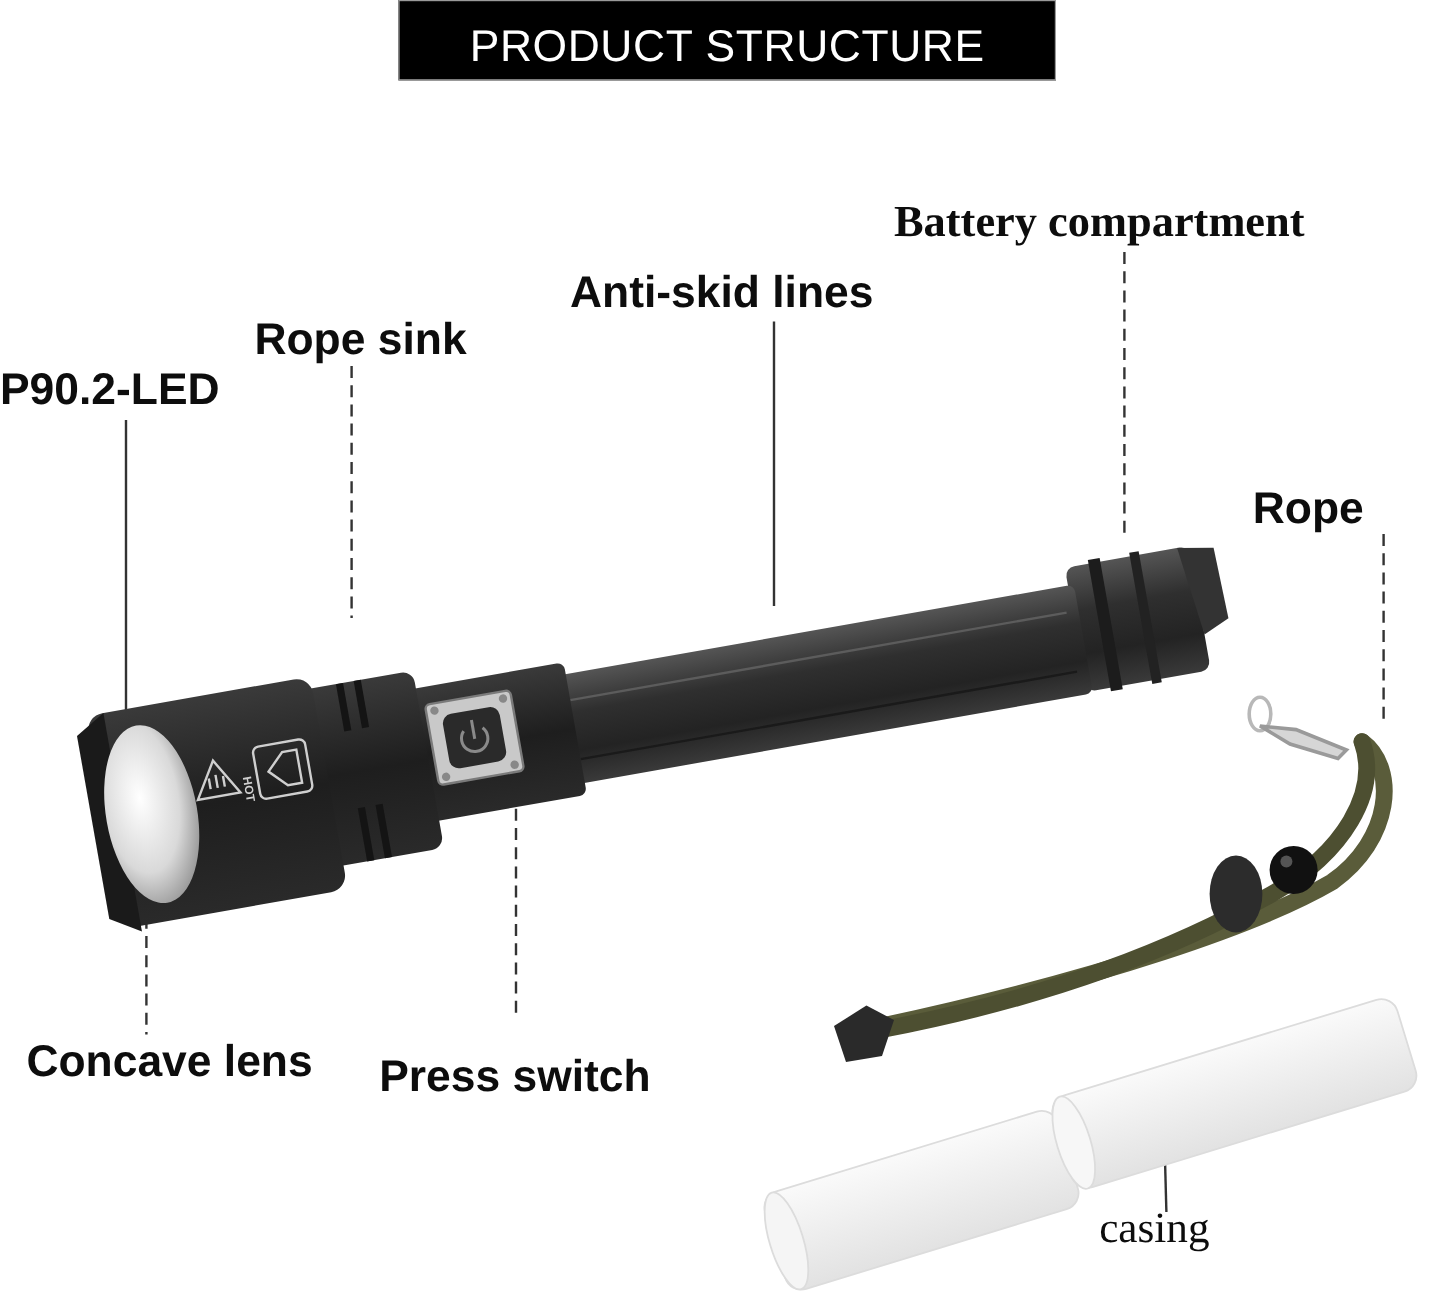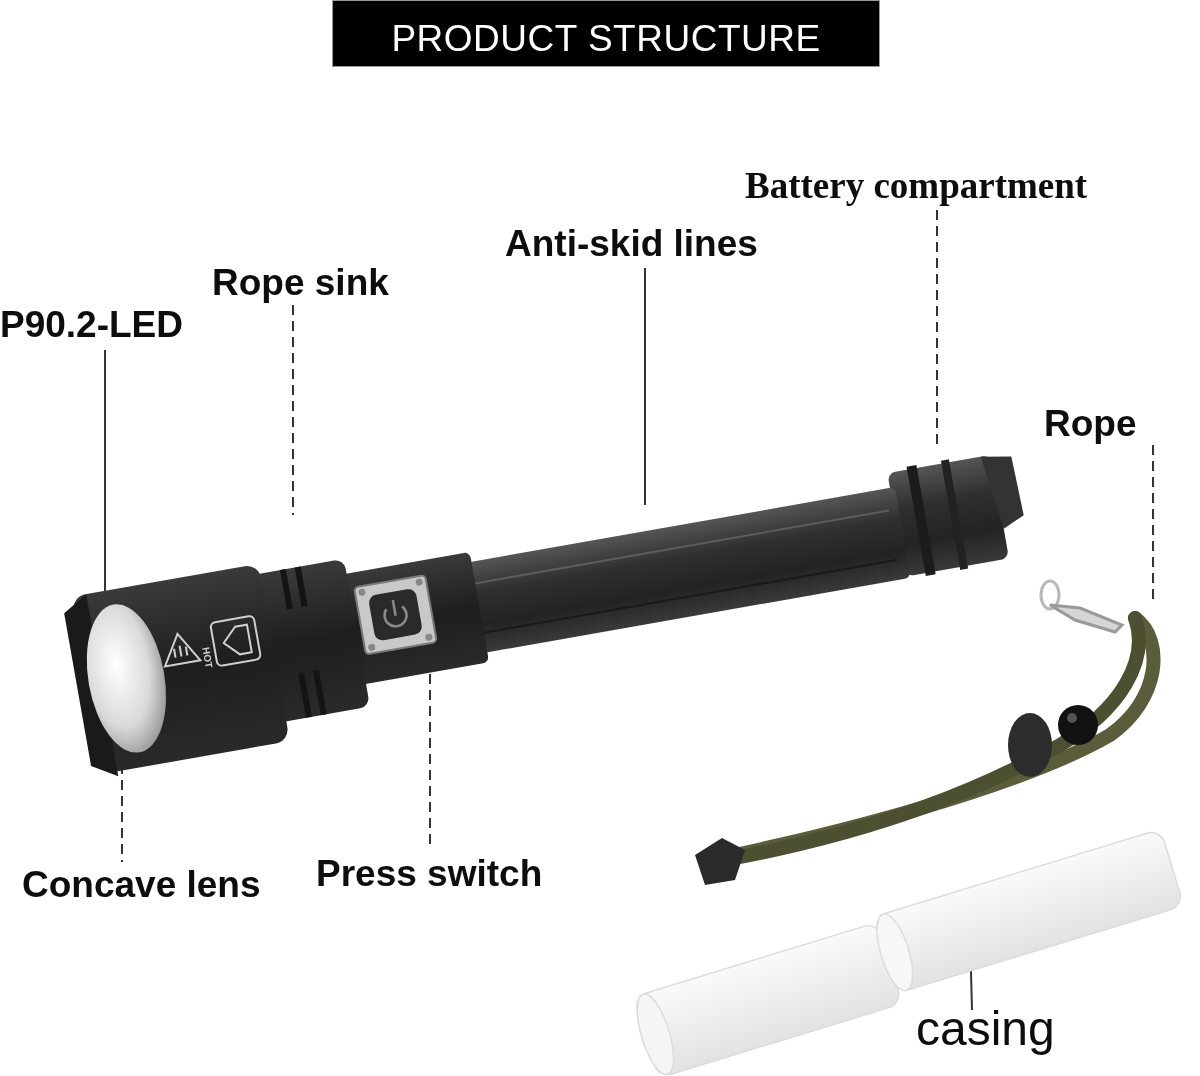--- a/index.html
+++ b/index.html
@@ -4,21 +4,21 @@
 <style>
   html, body { margin: 0; padding: 0; background: #ffffff; }
   body { width: 1200px; height: 1076px; position: relative; overflow: hidden;
          font-family: "Liberation Sans", sans-serif; }
   .title-bar { position: absolute; left: 332px; top: 0; width: 548px; height: 67px;
                background: #000000; border: 1px solid #9a9a9a; box-sizing: border-box;
                display: flex; align-items: center; justify-content: center; }
   .title-text { color: #ffffff; font-size: 37px; letter-spacing: 0.5px; font-weight: normal; margin-top: 10px; }
   .label { position: absolute; color: #0d0d0d; font-weight: bold; font-size: 37px; white-space: nowrap;
            line-height: 1; }
-  .label.casing { font-weight: normal; font-family: Liberation Sans, sans-serif; font-size: 48px; }
+  .label.casing { font-weight: normal; font-family: Liberation Serif, serif; font-size: 36px; }
   svg.art { position: absolute; left: 0; top: 0; }
 </style>
 </head>
 <body>
 
 <div class="title-bar">
   <span class="title-text">PRODUCT STRUCTURE</span>
 </div>
 
 <svg class="art" width="1200" height="1076" viewBox="0 0 1200 1076">
@@ -123,18 +123,18 @@
     </g>
     <g transform="rotate(-17 1000 920)">
       <rect x="880" y="880" width="300" height="80" rx="14" fill="url(#casingGrad)"></rect>
       <ellipse cx="890" cy="920" rx="14" ry="40" fill="#f7f7f7"></ellipse>
     </g>
   </g>
 </svg>
 
 <div class="label" style="left:0; top:306px;">P90.2-LED</div>
 <div class="label" style="left:212px; top:264px;">Rope sink</div>
-<div class="label" style="left:505px; top:225px;">Anti-skid lines</div>
+<div class="label" style="left:475px; top:225px;">Anti-skid lines</div>
 <div class="label" style="left:745px; top:167px;font-family:Liberation Serif, serif;">Battery compartment</div>
 <div class="label" style="left:1044px; top:405px;">Rope</div>
 <div class="label" style="left:0px; top:866px;padding-left:22px;">Concave lens</div>
-<div class="label" style="left:316px; top:855px;">Press switch</div>
+<div class="label" style="left:316px; top:878px;">Press switch</div>
 <div class="label casing" style="left:916px; top:1005px;">casing</div>
 
 </body></html>

